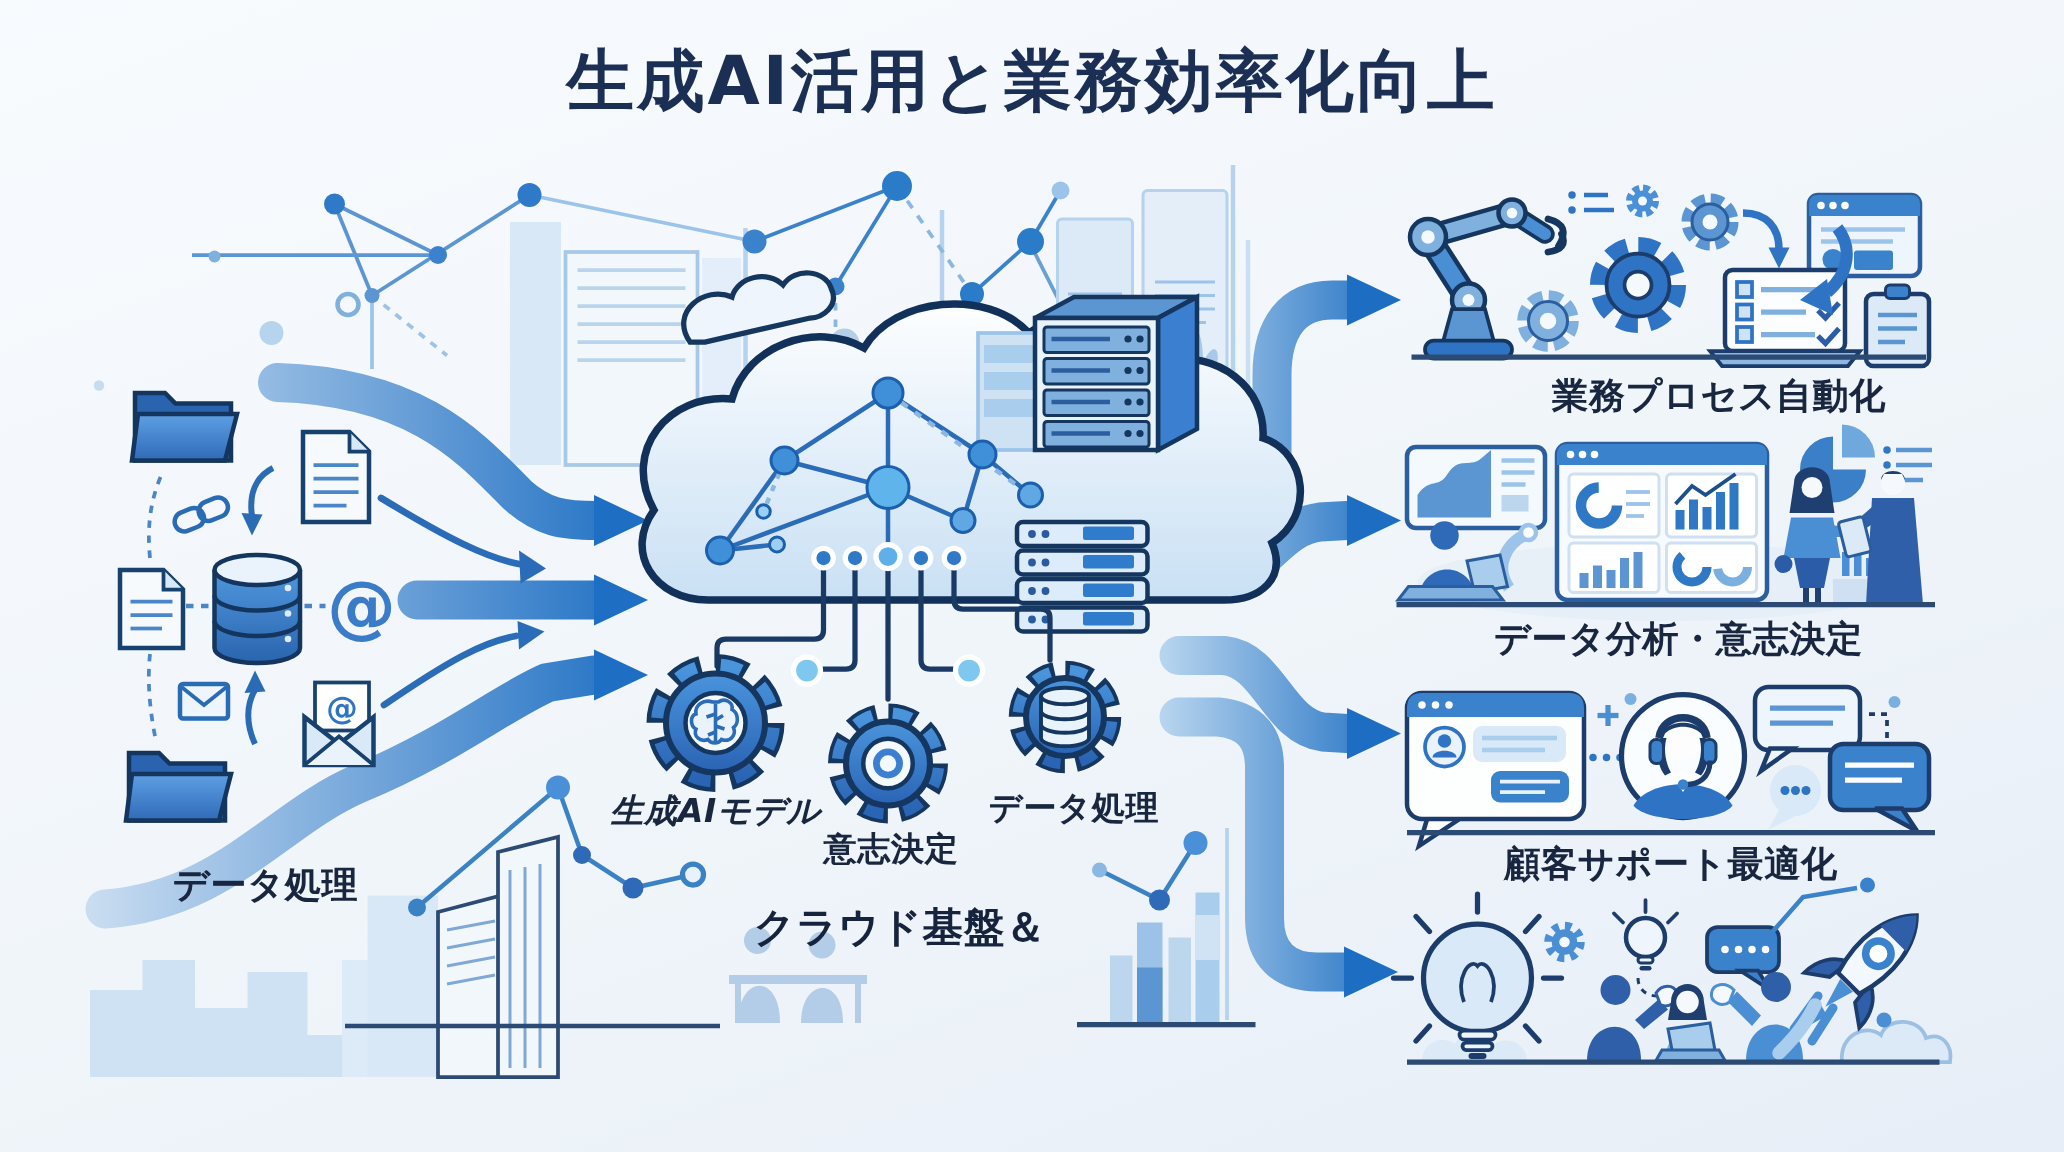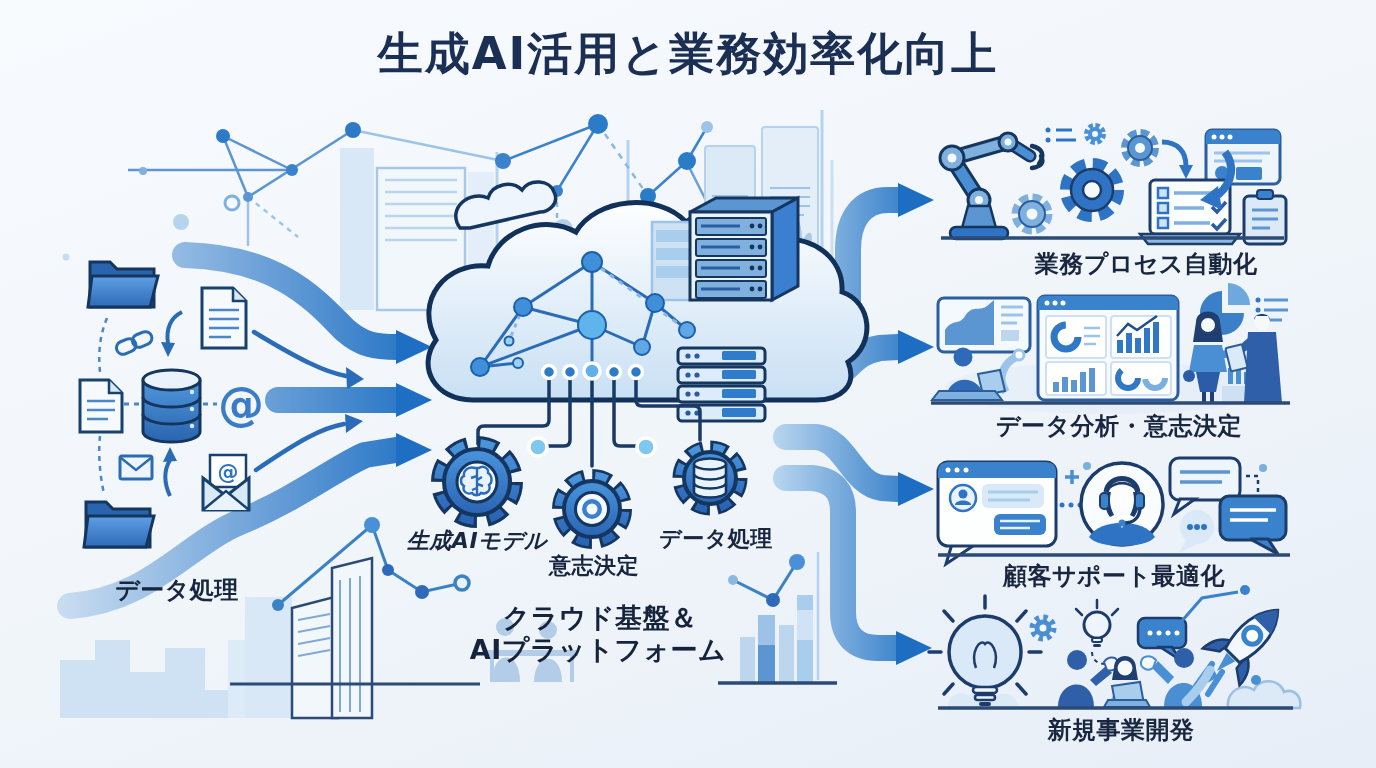--- a/index.html
+++ b/index.html
@@ -5,21 +5,21 @@
   html,body{margin:0;padding:0;}
   #stage{position:relative;width:1376px;height:768px;overflow:hidden;
     background:linear-gradient(160deg,#f8fbfe 0%,#f0f5fa 55%,#e7eef7 100%);
     font-family:"DejaVu Sans","Liberation Sans",sans-serif;}
   #art{position:absolute;left:0;top:0;}
   .lbl{position:absolute;transform:translateX(-50%);white-space:nowrap;
     font-weight:800;color:#18263f;letter-spacing:0.5px;}
   .title{font-size:45px;color:#1b2f55;letter-spacing:2px;}
   .lbl-md{font-size:24px;}
   .lbl-sm{font-size:22px;}
-  .lbl-cap{font-size:27px;color:#16233c;}
+  .lbl-cap{font-size:27px;color:#16233c;font-family:Liberation Mono, monospace;}
 </style>
 </head>
 <body>
 
 <div id="stage">
 <svg id="art" width="1376" height="768" viewBox="0 0 1376 768">
   <defs>
     <linearGradient id="flowL" gradientUnits="userSpaceOnUse" x1="60" y1="0" x2="432" y2="0">
       <stop offset="0" stop-color="#c9ddf1"></stop>
           <stop offset="1" stop-color="#1e6fc3"></stop>
@@ -725,18 +725,16 @@
     <line x1="938" y1="708" x2="1293" y2="708" stroke="#2b4a74" stroke-width="3.5"></line>
   </g>
 </svg>
 
 <div class="lbl title" style="left:688px;top:24px;">生成AI活用と業務効率化向上</div>
 <div class="lbl lbl-md" style="left:177px;top:574px;">データ処理</div>
 <div class="lbl lbl-sm" style="left:477px;top:526px;font-style:italic;">生成AIモデル</div>
 <div class="lbl lbl-sm" style="left:594px;top:551px;">意志決定</div>
 <div class="lbl lbl-sm" style="left:716px;top:524px;">データ処理</div>
 <div class="lbl lbl-cap" style="left:600px;top:600px;">クラウド基盤＆</div>
-<div class="lbl lbl-cap" style="left:598px;top:632px;">AIプラットフォーム</div>
 <div class="lbl lbl-md" style="left:1119px;top:410px;">データ分析・意志決定</div>
 <div class="lbl lbl-md" style="left:1146px;top:248px;">業務プロセス自動化</div>
 <div class="lbl lbl-md" style="left:1114px;top:560px;">顧客サポート最適化</div>
-<div class="lbl lbl-md" style="left:1121px;top:714px;">新規事業開発</div>
 </div>
 
 </body></html>

